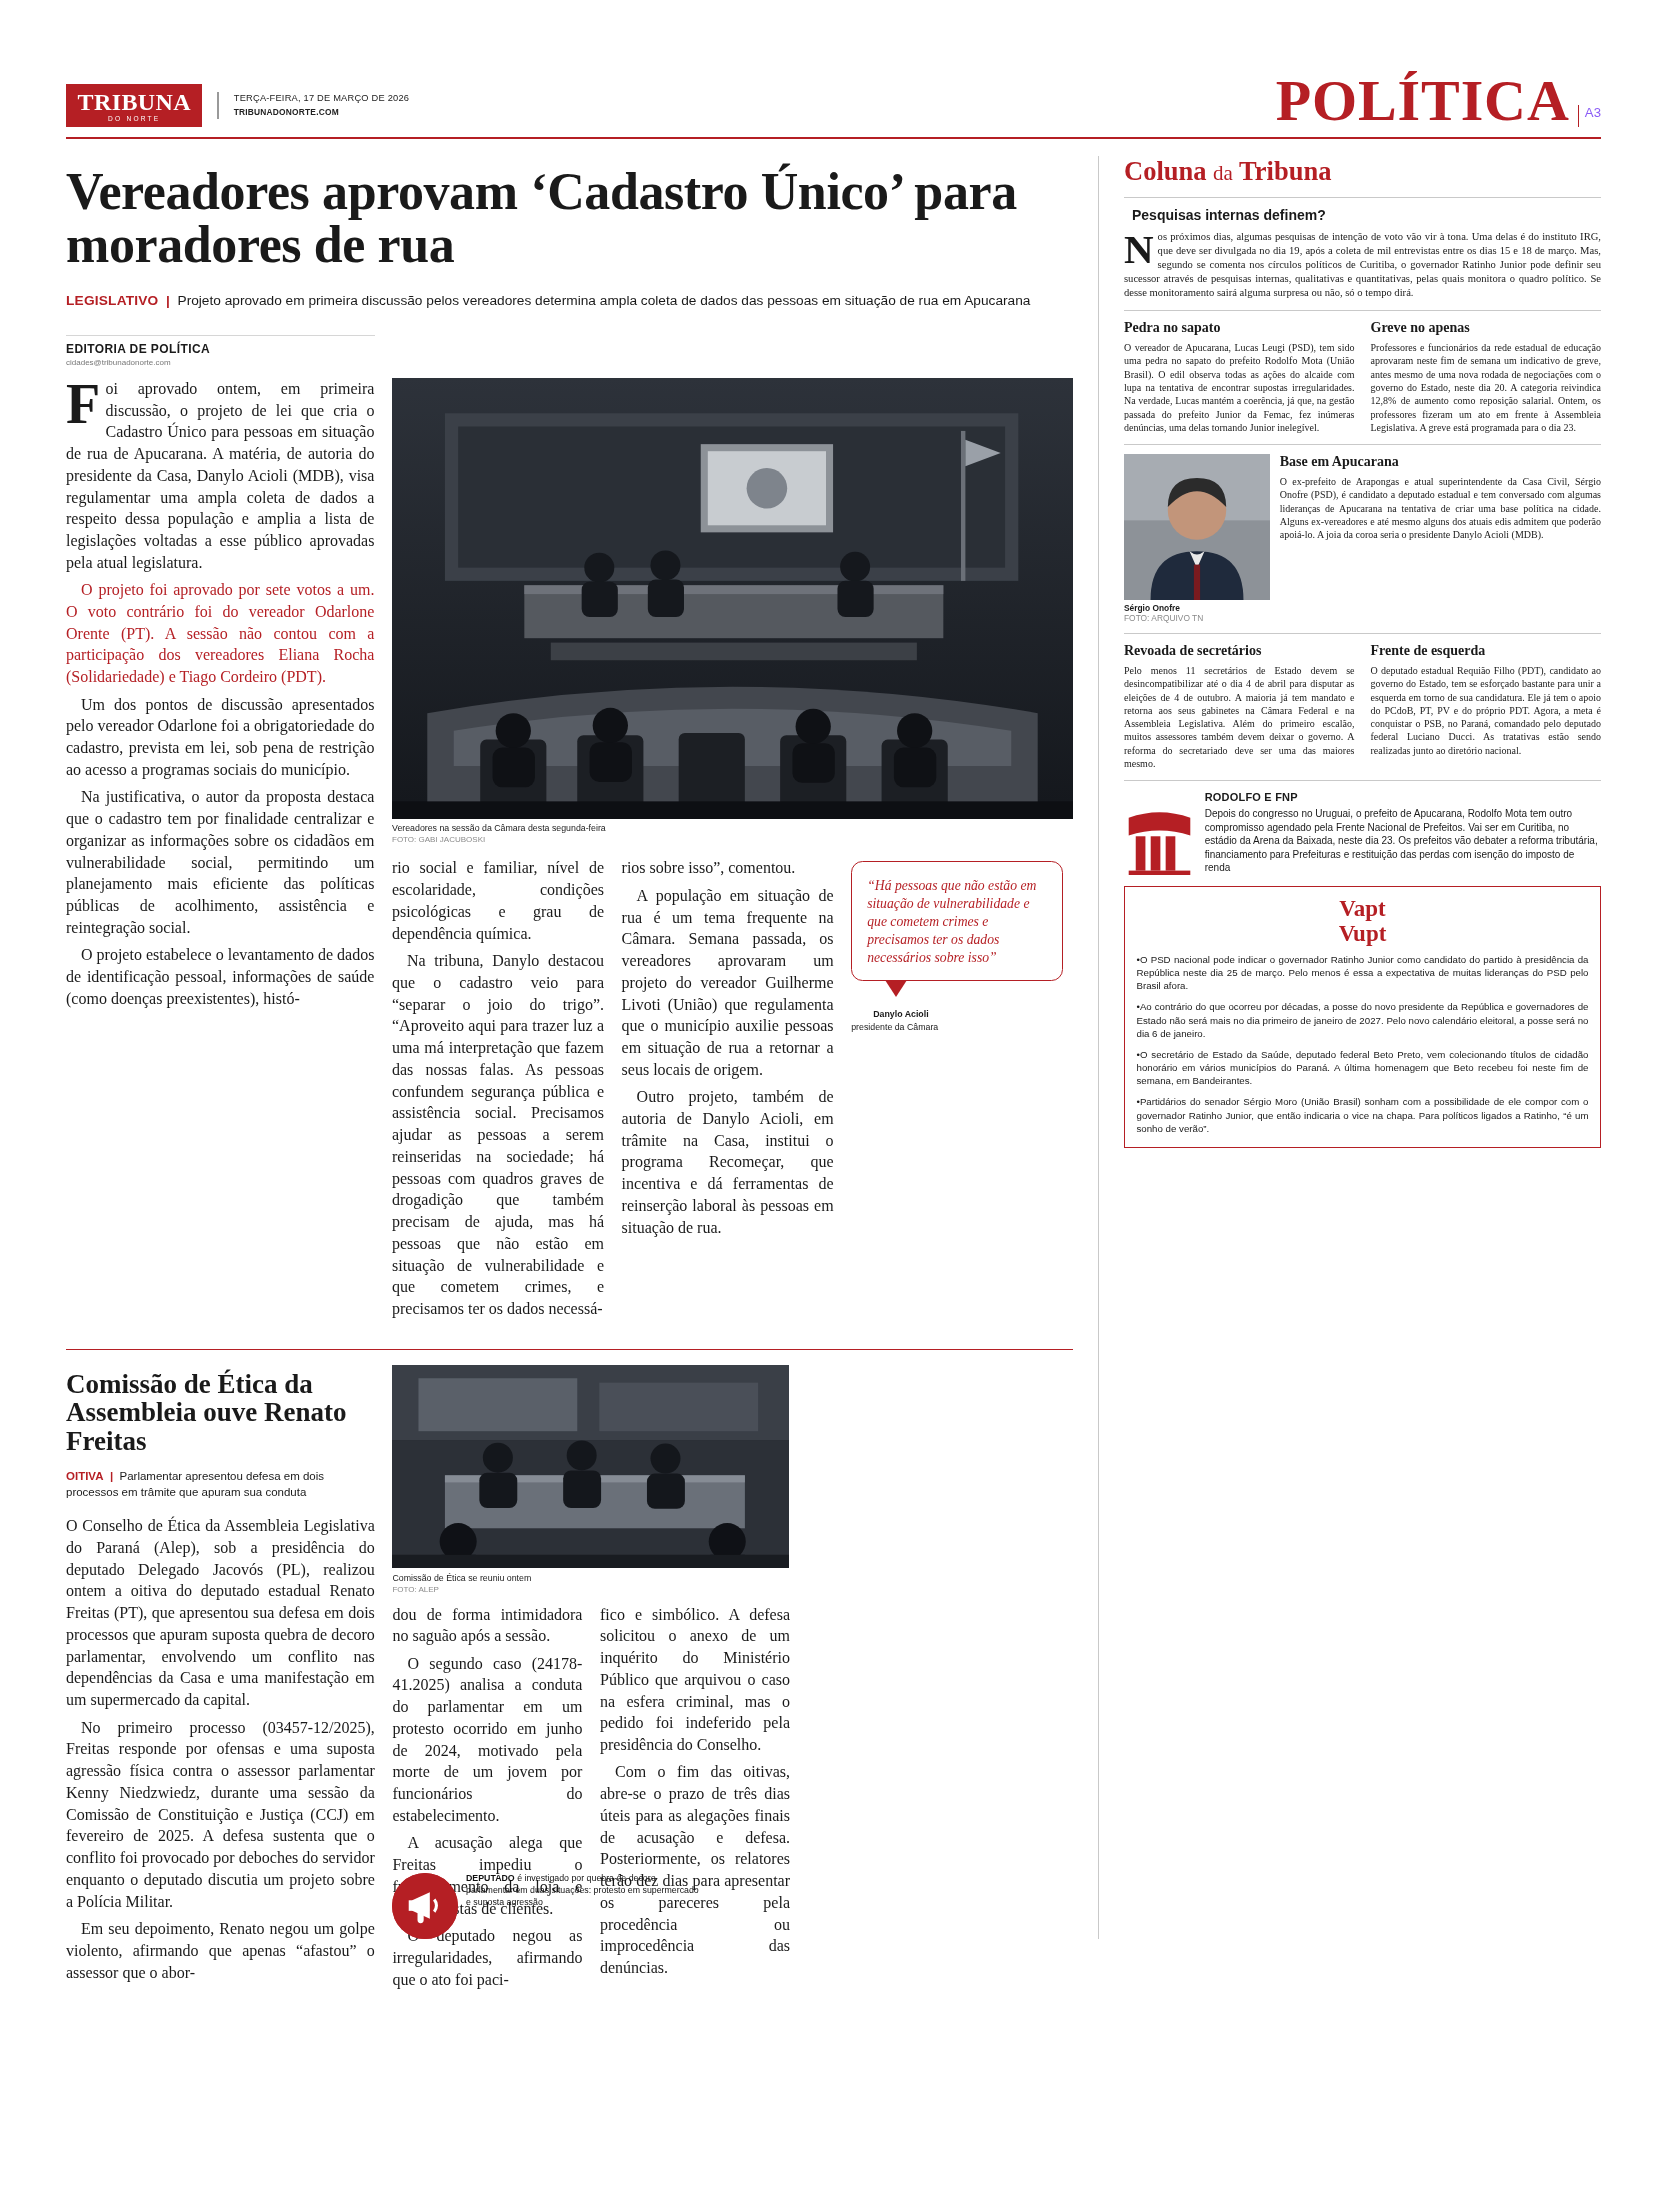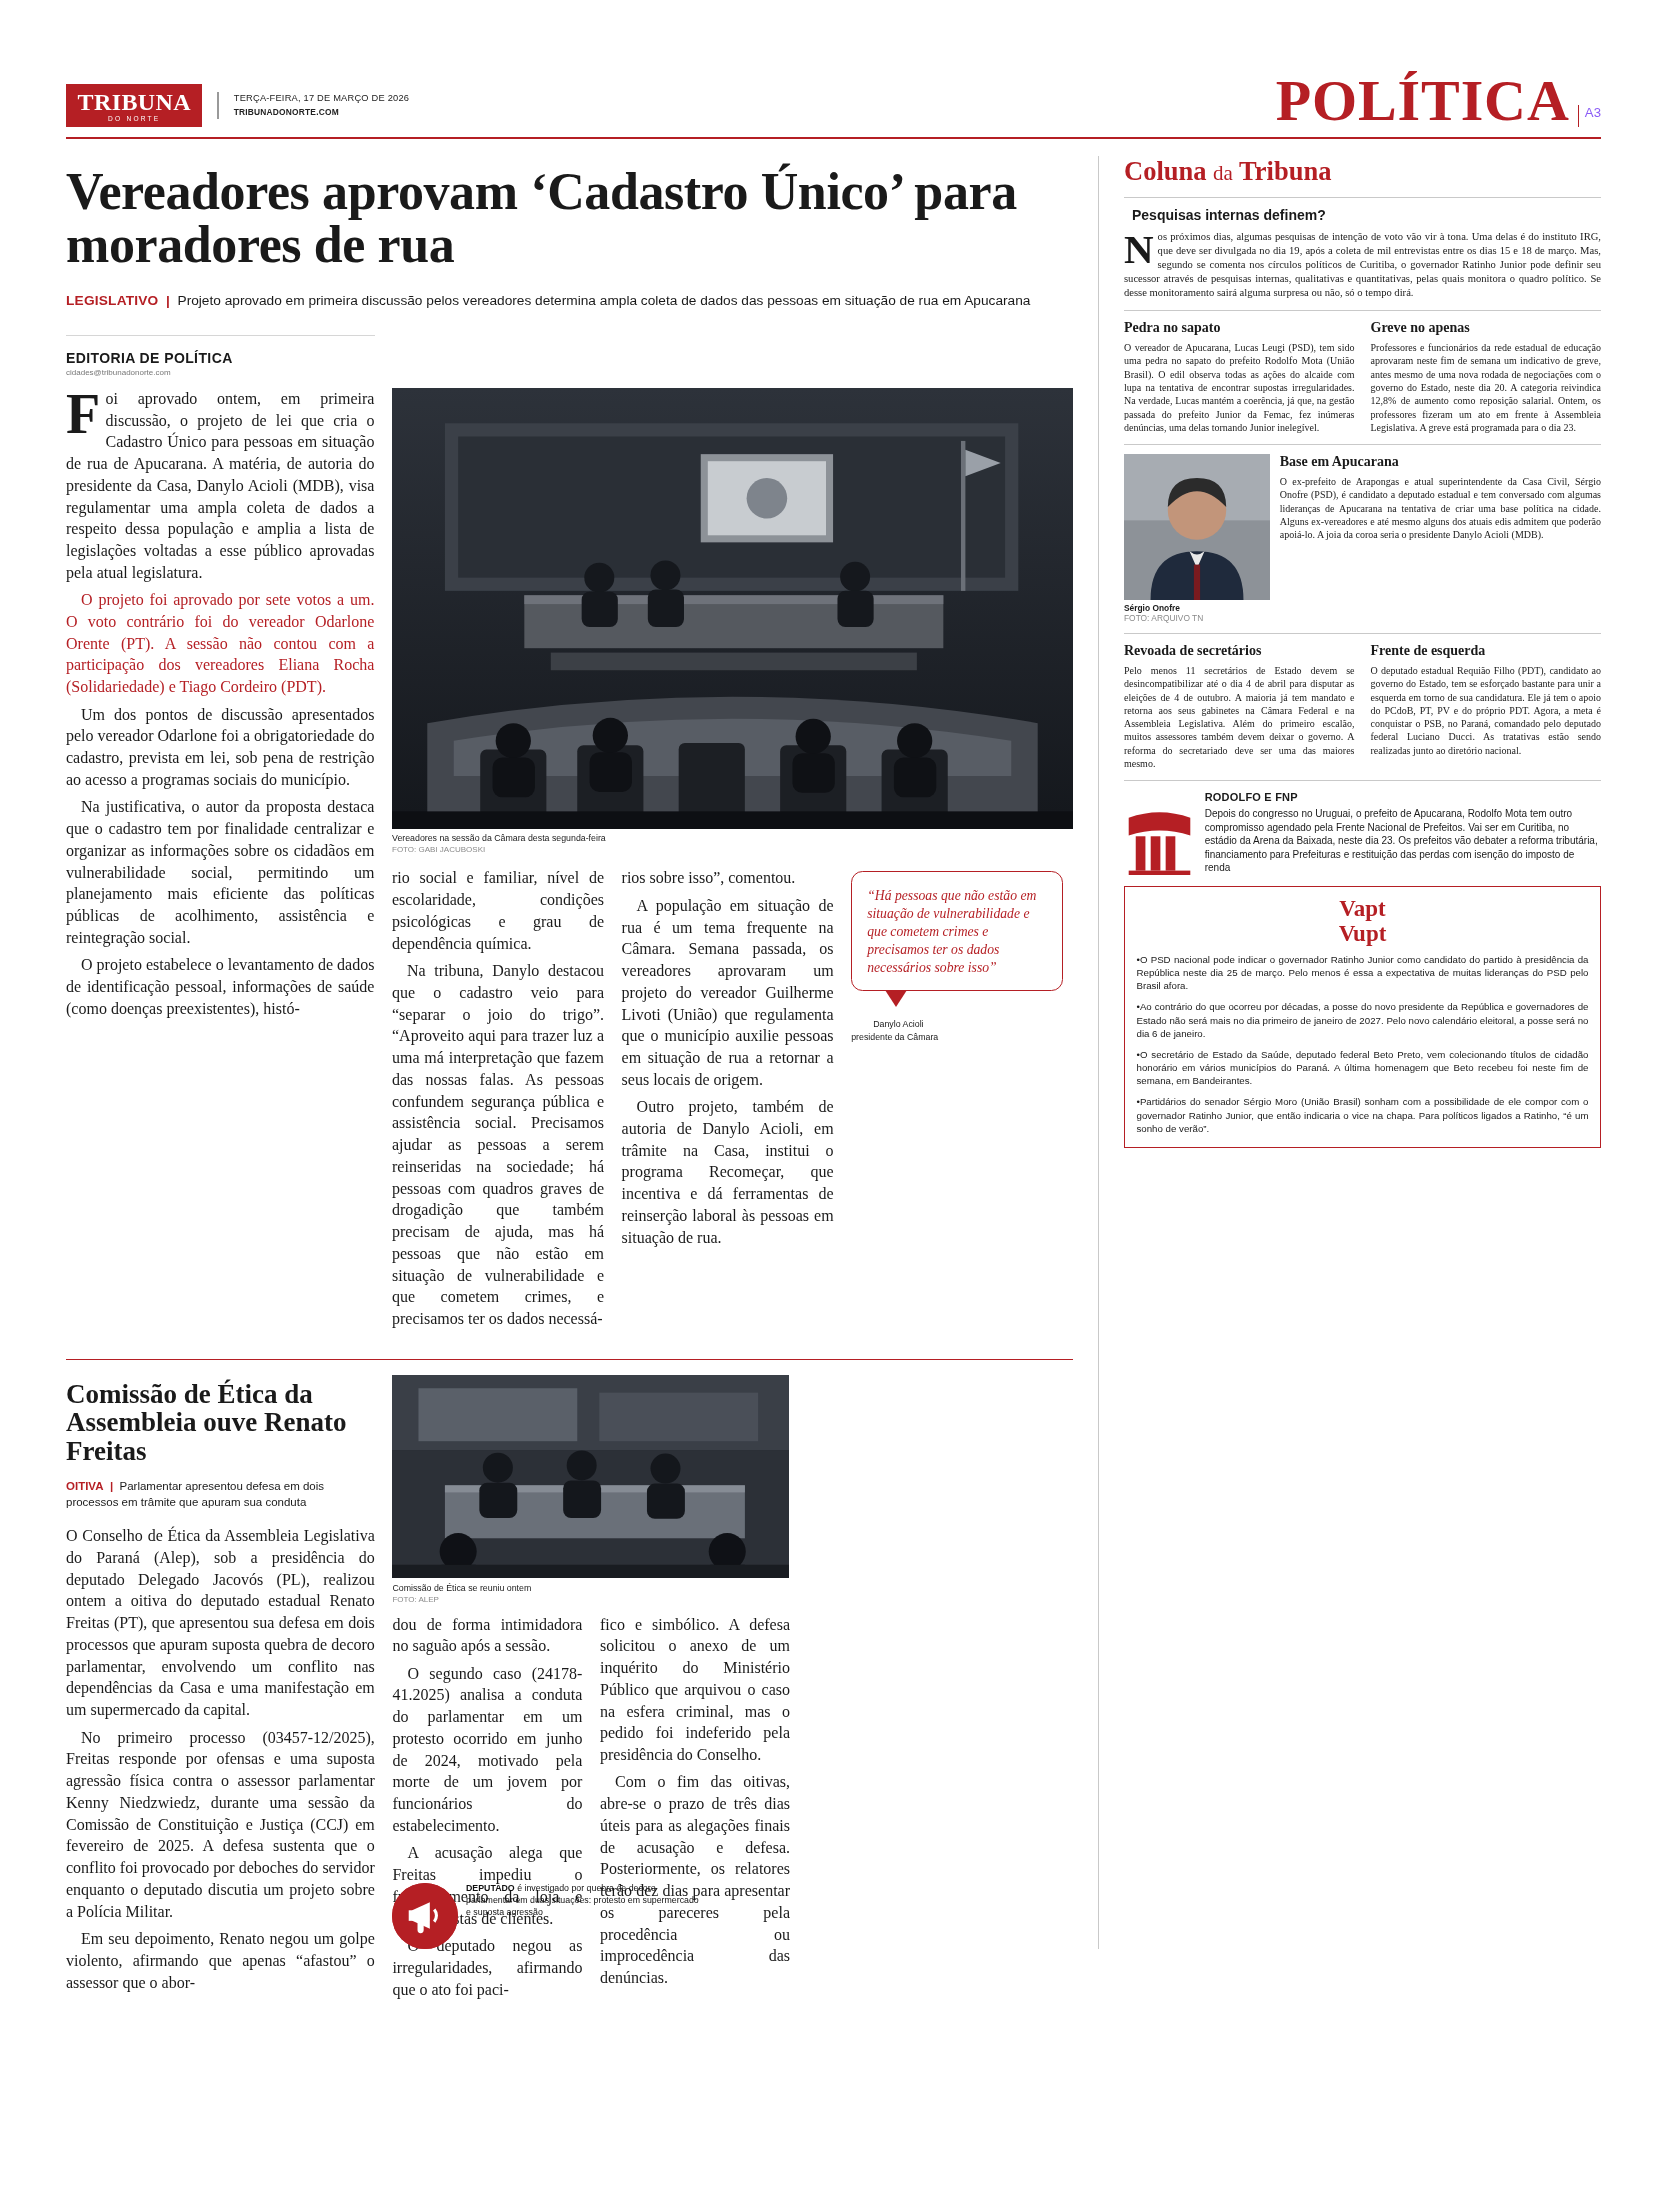--- a/index.html
+++ b/index.html
@@ -55,21 +55,21 @@
   }
   .kicker-line {
     margin-top: 19.4px; font-family:"Liberation Sans", sans-serif;
     font-size: 13.7px; line-height:1.42;
   }
   .kicker-tag { color:#b51f24; font-weight:bold; letter-spacing:0.2px; }
   .kicker-sep { color:#b51f24; font-weight:bold; }
   .kicker-text { color:#1a1a1a; }
 
   .byline-block { margin-top: 25px; border-top:1.3px solid #d6d6d6; padding-top:6.2px; width: 309px;}
-  .byline-name { font-family:"Liberation Sans", sans-serif; font-weight:bold; font-size:14px; letter-spacing:0.4px;margin-top:8px;}
+  .byline-name { font-family:"Liberation Sans", sans-serif; font-weight:bold; font-size:12px; letter-spacing:0.4px;}
   .byline-mail { font-family:"Liberation Sans", sans-serif; font-size:8px; color:#777; margin-top:1.8px;}
 
   
   .top-area { display:flex; gap:17.6px; margin-top:10.6px; }
   .col-narrow { width: 309px; }
   .photo-area { width: 681px; }
   .photo-frame { width:100%; background:#20242b; position:relative; overflow:hidden; height:441px; }
   .caption { font-family:"Liberation Sans", sans-serif; font-size:8.8px; line-height:1.35; margin-top:4.4px; }
   .caption .credit { color:#8a8a8a; font-size:8px; }
 
@@ -90,21 +90,21 @@
   .quote-box {
     border:1.3px solid #b51f24; border-radius:11.5px; padding:15px 15px 13.2px 15px;
     color:#b51f24; font-size:13.7px; line-height:1.32; font-style:italic; position:relative;
     margin-top:3.5px;
   }
   .quote-box:after{
     content:""; position:absolute; left:33px; bottom:-17px; width:0;height:0;
     border-left:11.5px solid transparent; border-right:11.5px solid transparent; border-top:17.6px solid #b51f24;
   }
   .quote-attr { margin-top:27px; font-family:"Liberation Sans", sans-serif; font-size:8.8px; line-height:1.4;}
-  .quote-attr .nm { font-weight:normal;padding-left:22px; }
+  .quote-attr .nm { font-weight:bold;padding-left:22px; }
 
   
   .rule-red { border:none; border-top:1.3px solid #b51f24; margin:24px 0 0 0; }
 
   
   .story2 { margin-top:15px; display:flex; gap:17.6px; }
   .s2-left { width:309px; }
   .s2-right { width:681px; }
   h2.head2 { font-family:"Liberation Serif", serif; font-size:27px; line-height:1.06; font-weight:bold; margin:4.4px 0 0 0;}
   .kicker2 { margin-top:12.3px; font-family:"Liberation Sans", sans-serif; font-size:11.5px; line-height:1.4; }

